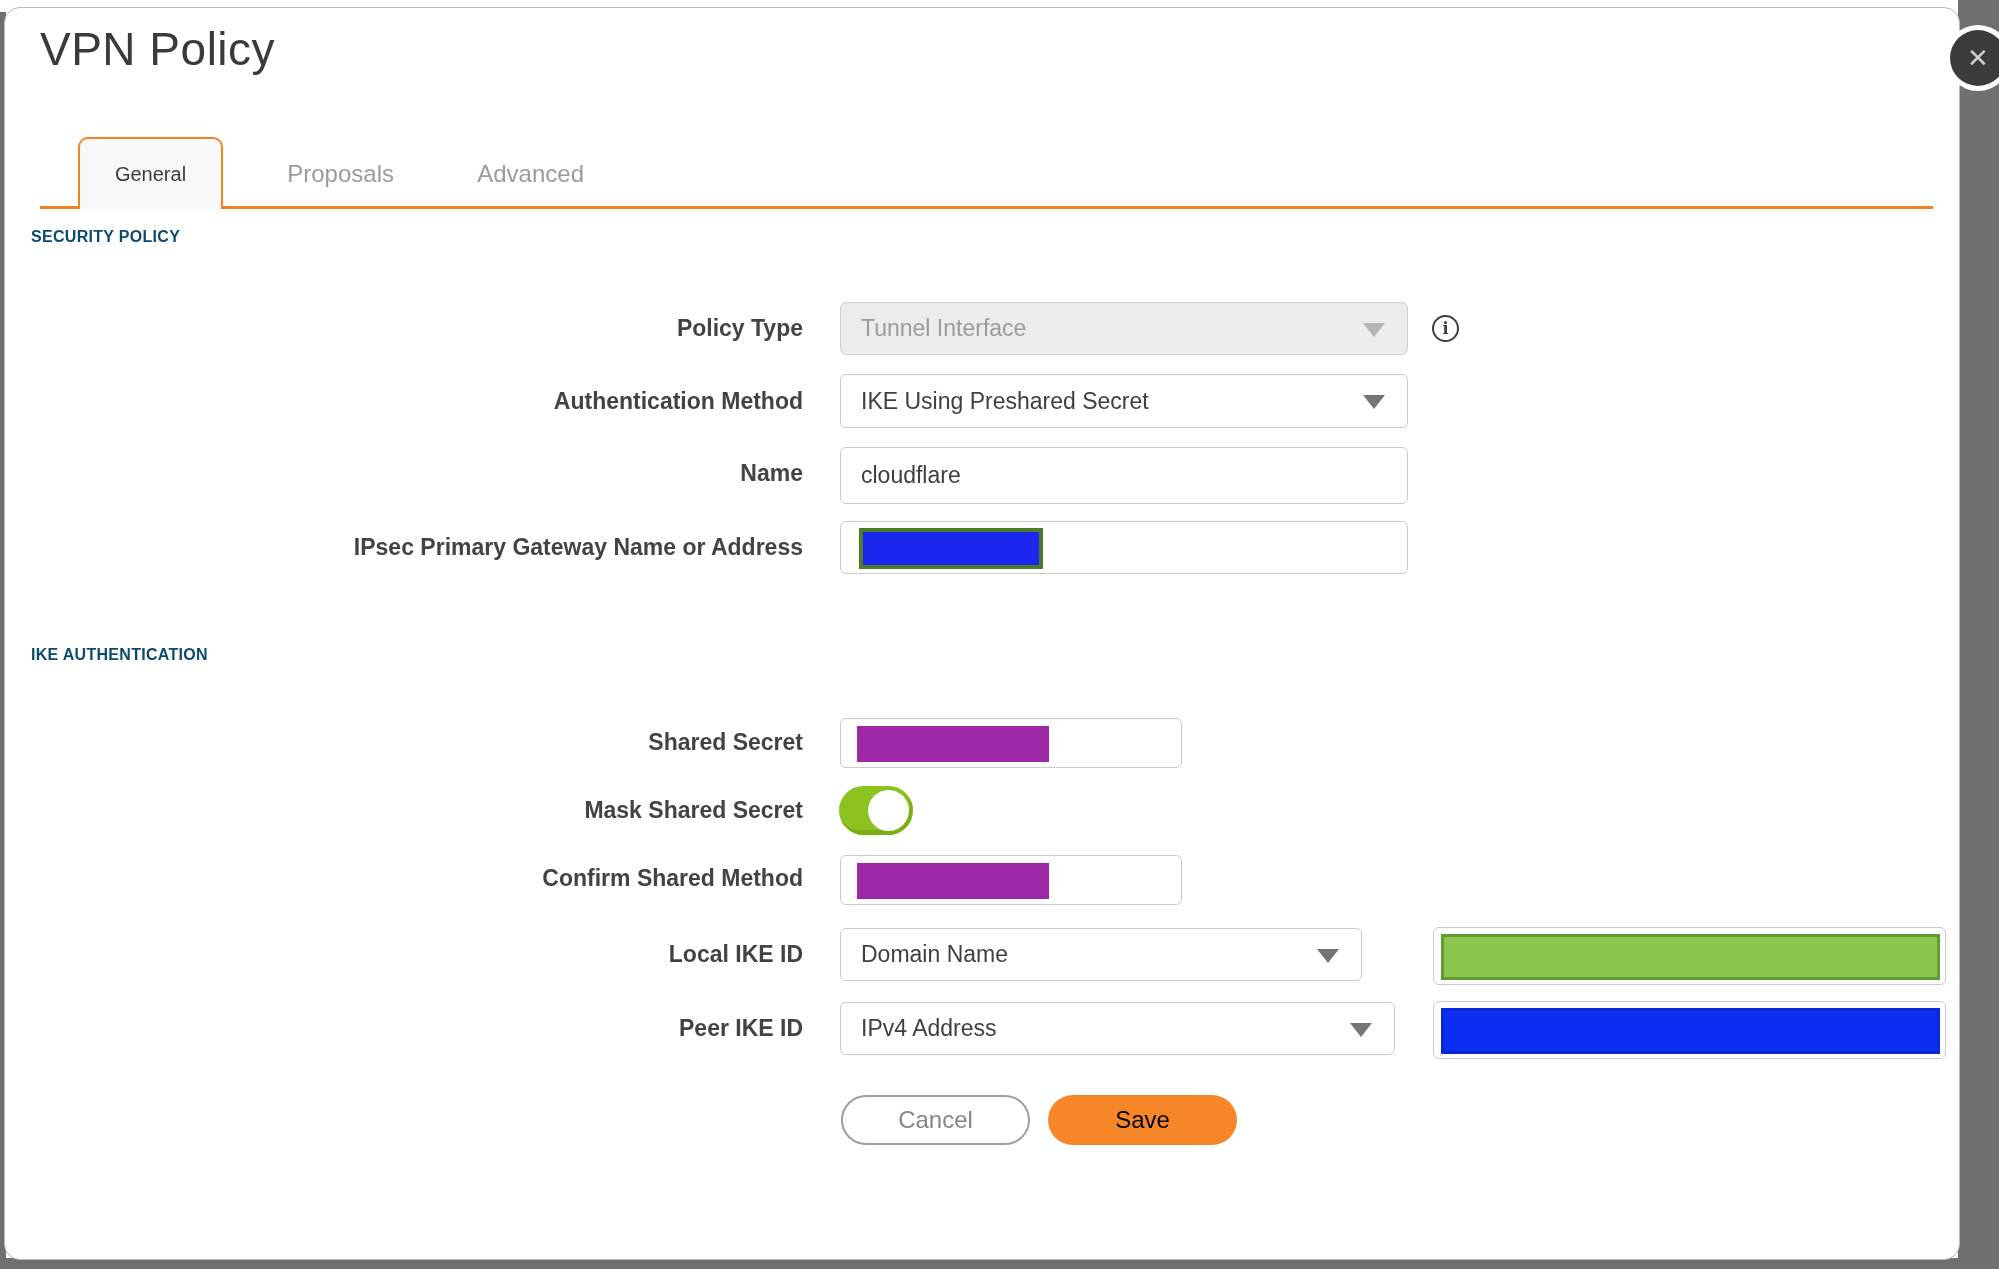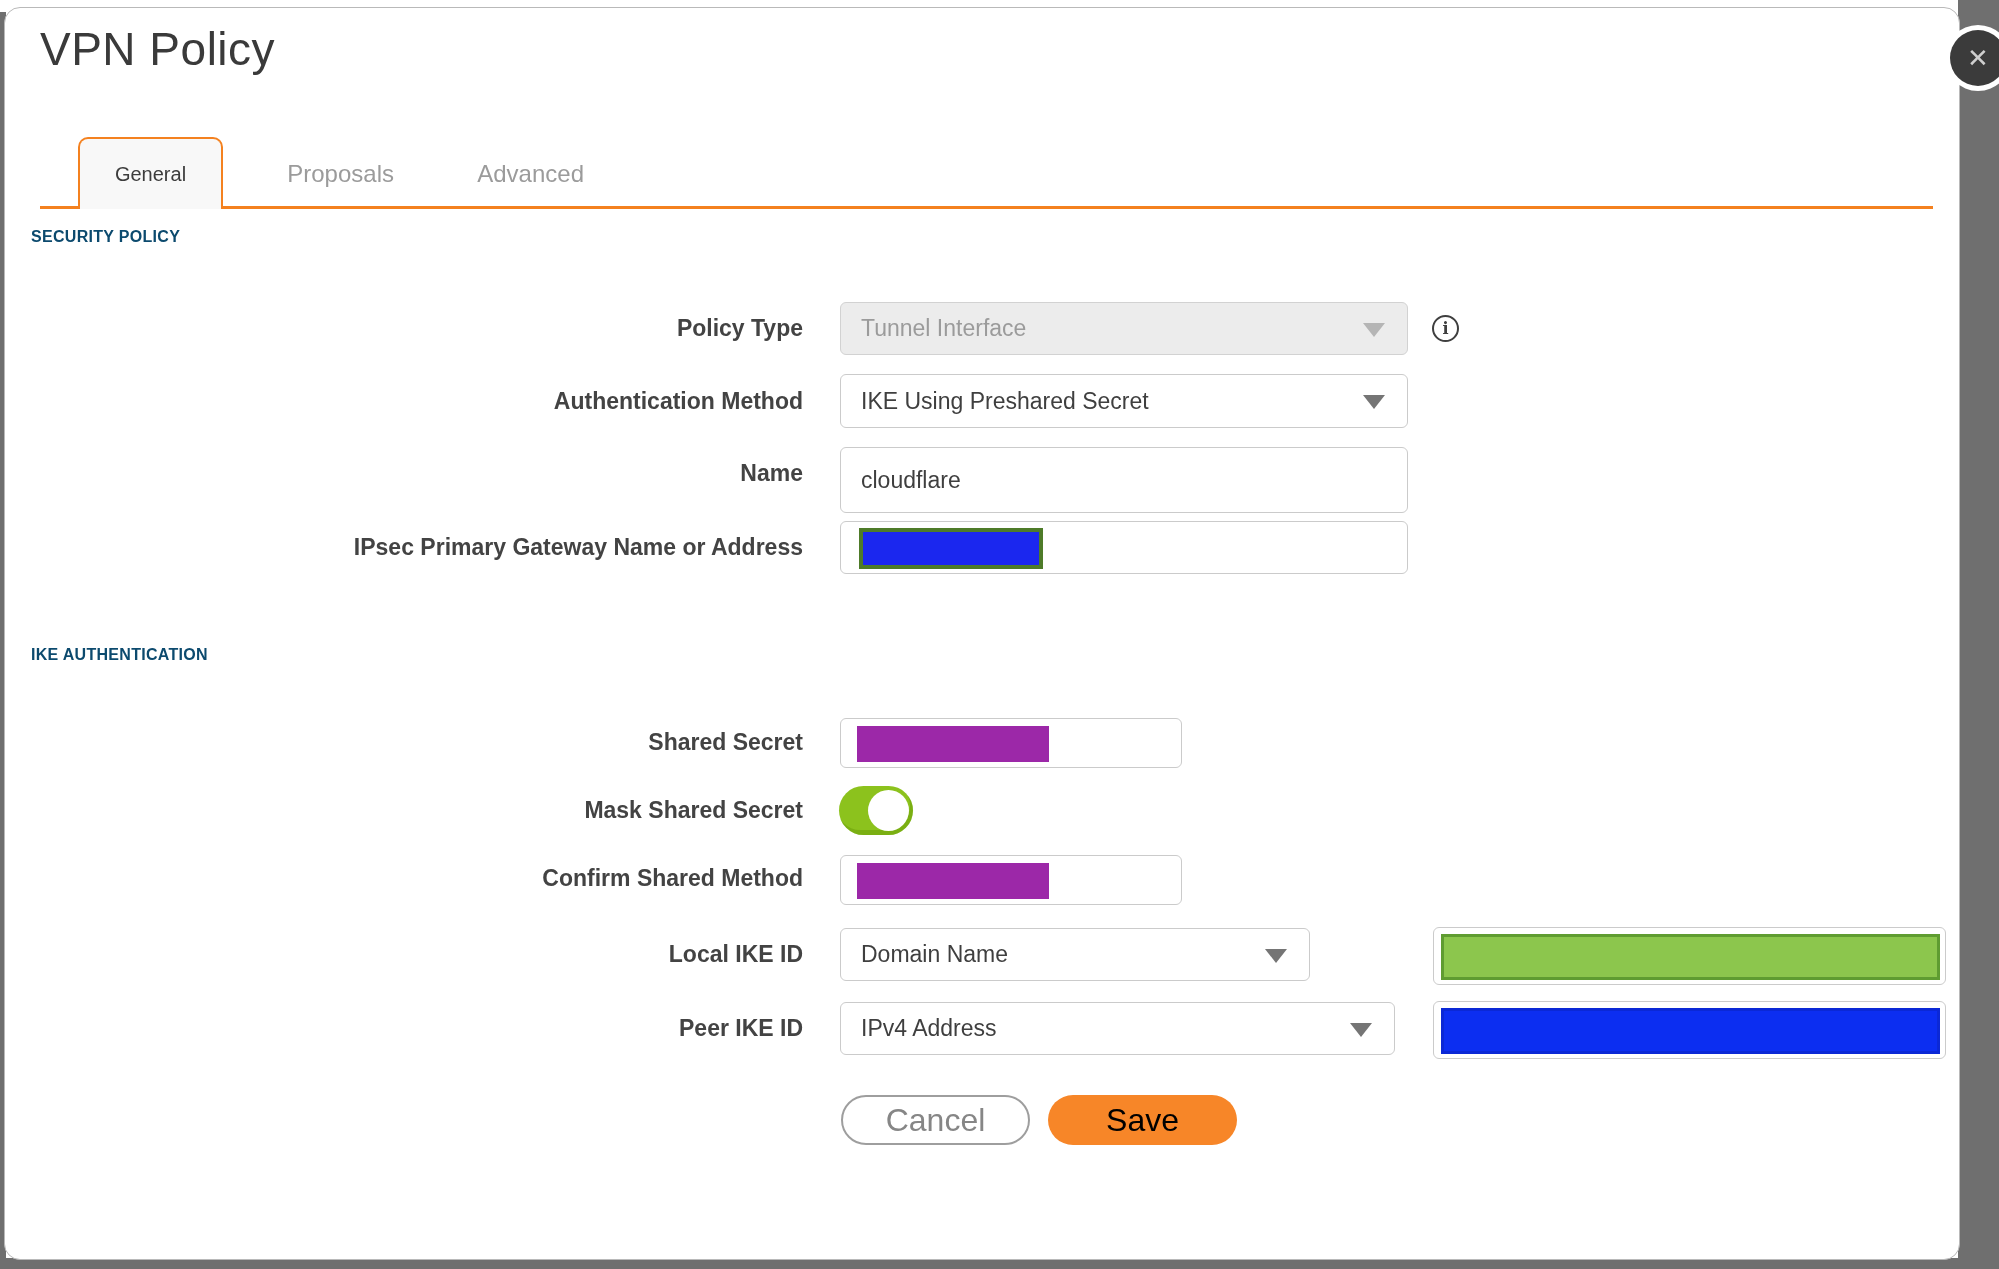--- a/index.html
+++ b/index.html
@@ -94,21 +94,21 @@
     position:absolute;left:839px;top:786px;width:74px;height:49px;border-radius:25px;
     background:#8cc21d;box-shadow:inset -3px -5px 0 rgba(90,140,0,.35);cursor:pointer;
   }
   .toggle .knob{
     position:absolute;left:29px;top:4px;width:41px;height:41px;border-radius:50%;background:#ffffff;
   }
 
   
   .btn{
     position:absolute;top:1095px;width:189px;height:50px;border-radius:26px;
-    display:flex;align-items:center;justify-content:center;font-size:32px;cursor:pointer;
+    display:flex;align-items:center;justify-content:center;font-size:24px;cursor:pointer;
     box-sizing:border-box;
   }
   .btn-cancel{left:841px;background:#ffffff;border:2px solid #9e9e9e;color:#868686;}
   .btn-save{left:1048px;background:#f78628;border:none;color:#000000;}
 </style>
 </head>
 <body>
 
 <div id="app">
 
@@ -147,21 +147,21 @@
     <span>i</span>
   </div>
 
   <div class="field-label" style="top:385px;">Authentication Method</div>
   <div class="box select" style="left:840px;top:374px;width:568px;height:54px;">
     <span>IKE Using Preshared Secret</span>
     <span class="caret"></span>
   </div>
 
   <div class="field-label" style="top:457px;">Name</div>
-  <div class="box" style="left:840px;top:447px;width:568px;height:66px;">
+  <div class="box" style="left:840px;top:447px;width:568px;height:57px;">
     <span>cloudflare</span>
   </div>
 
   <div class="field-label" style="top:531px;">IPsec Primary Gateway Name or Address</div>
   <div class="box" style="left:840px;top:521px;width:568px;height:53px;padding-left:0;">
     <span class="redact redact-gateway"></span>
   </div>
 
   <div class="section-heading" style="top:646px;">IKE AUTHENTICATION</div>
 
@@ -174,21 +174,21 @@
   <div class="toggle">
     <span class="knob"></span>
   </div>
 
   <div class="field-label" style="top:862px;">Confirm Shared Method</div>
   <div class="box" style="left:840px;top:855px;width:342px;height:50px;padding-left:0;">
     <span class="redact redact-purple"></span>
   </div>
 
   <div class="field-label" style="top:938px;">Local IKE ID</div>
-  <div class="box select" style="left:840px;top:928px;width:470px;height:53px;">
+  <div class="box select" style="left:840px;top:928px;width:522px;height:53px;">
     <span>Domain Name</span>
     <span class="caret"></span>
   </div>
   <div class="box" style="left:1433px;top:927px;width:513px;height:58px;padding-left:0;">
     <span class="redact redact-green"></span>
   </div>
 
   <div class="field-label" style="top:1012px;">Peer IKE ID</div>
   <div class="box select" style="left:840px;top:1002px;width:555px;height:53px;">
     <span>IPv4 Address</span>

